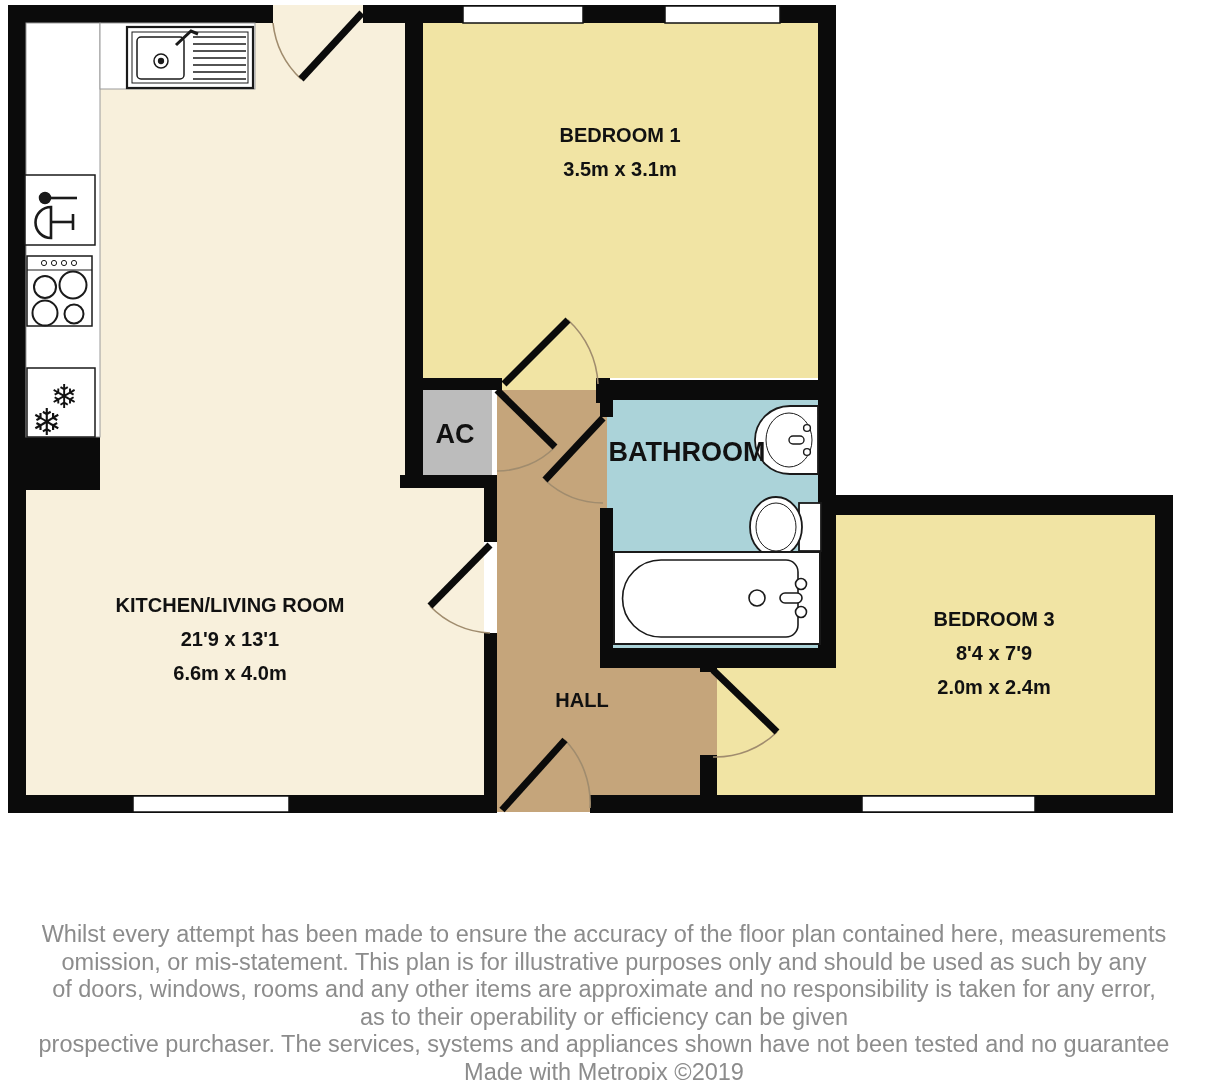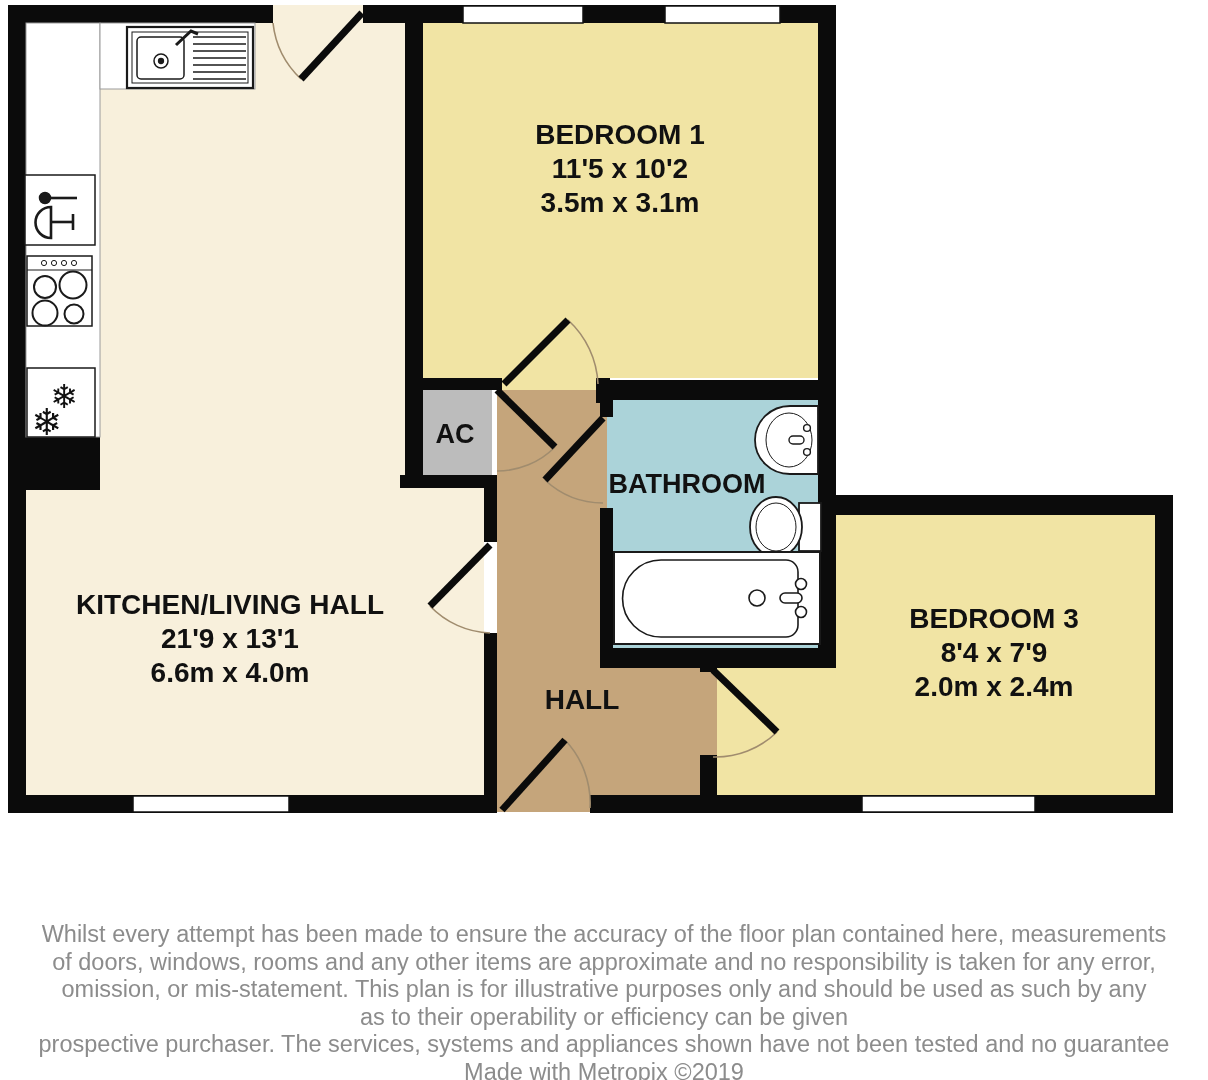--- a/index.html
+++ b/index.html
@@ -13,21 +13,21 @@
   .f-tan{fill:var(--tan,#C5A57B);}
   .f-gray{fill:var(--ac_gray,#BCBCBC);}
   .wall{fill:var(--wall,#0B0B0B);}
   .win{fill:#ffffff;stroke:#111;stroke-width:1.5;}
   .counter{fill:#ffffff;stroke:#9a9a9a;stroke-width:1;}
   .fix{fill:#ffffff;stroke:#1a1a1a;}
   .leaf{stroke:#0B0B0B;stroke-width:7;fill:none;}
   .arc{stroke:#A08C6E;stroke-width:1.6;fill:none;}
   
   .room-label{position:absolute;text-align:center;font-weight:bold;color:#111;
-              font-size:28px;line-height:34px;white-space:nowrap;}
+              font-size:20px;line-height:34px;white-space:nowrap;}
   .room-label span{display:block;}
   .disclaimer{position:absolute;left:0;top:921px;width:1208px;text-align:center;
               color:var(--text_gray,#8C8C8C);font-size:23.5px;line-height:27.6px;}
   .disclaimer div{white-space:nowrap;text-align:center;}
 </style>
 </head>
 <body>
 
 <div class="page">
 
@@ -172,50 +172,49 @@
       <path class="arc" d="M565,740 A91,91 0 0 1 590,808"></path>
       <line class="leaf" x1="502" y1="810" x2="565" y2="740"></line>
 
       <path class="arc" d="M777,732 A88,88 0 0 1 713,757"></path>
       <line class="leaf" x1="713" y1="670" x2="777" y2="732"></line>
     </g>
   </svg>
 
   <div class="room-label" style="left:430px;top:118px;width:380px;">
     <span>BEDROOM 1</span>
-    <span>11'5 x 10'2</span>
     <span>3.5m x 3.1m</span>
   </div>
 
   <div class="room-label" style="left:804px;top:602px;width:380px;">
     <span>BEDROOM 3</span>
     <span>8'4 x 7'9</span>
     <span>2.0m x 2.4m</span>
   </div>
 
   <div class="room-label" style="left:35px;top:588px;width:390px;">
-    <span>KITCHEN/LIVING HALL</span>
+    <span>KITCHEN/LIVING ROOM</span>
     <span>21'9 x 13'1</span>
     <span>6.6m x 4.0m</span>
   </div>
 
-  <div class="room-label" style="left:608px;top:435px;width:158px;font-size:27px;margin-top:32px;">
+  <div class="room-label" style="left:608px;top:435px;width:158px;font-size:27px;">
     <span>BATHROOM</span>
   </div>
 
   <div class="room-label" style="left:512px;top:683px;width:140px;">
     <span>HALL</span>
   </div>
 
   <div class="room-label" style="left:418px;top:417px;width:74px;font-size:27px;">
     <span>AC</span>
   </div>
 
   <div class="disclaimer">
     <div>Whilst every attempt has been made to ensure the accuracy of the floor plan contained here, measurements</div>
+    <div>omission, or mis-statement. This plan is for illustrative purposes only and should be used as such by any</div>
     <div>of doors, windows, rooms and any other items are approximate and no responsibility is taken for any error,</div>
-    <div>omission, or mis-statement. This plan is for illustrative purposes only and should be used as such by any</div>
     <div>as to their operability or efficiency can be given</div>
     <div>prospective purchaser. The services, systems and appliances shown have not been tested and no guarantee</div>
     <div>Made with Metropix ©2019</div>
   </div>
 
 </div>
 
 </body></html>

